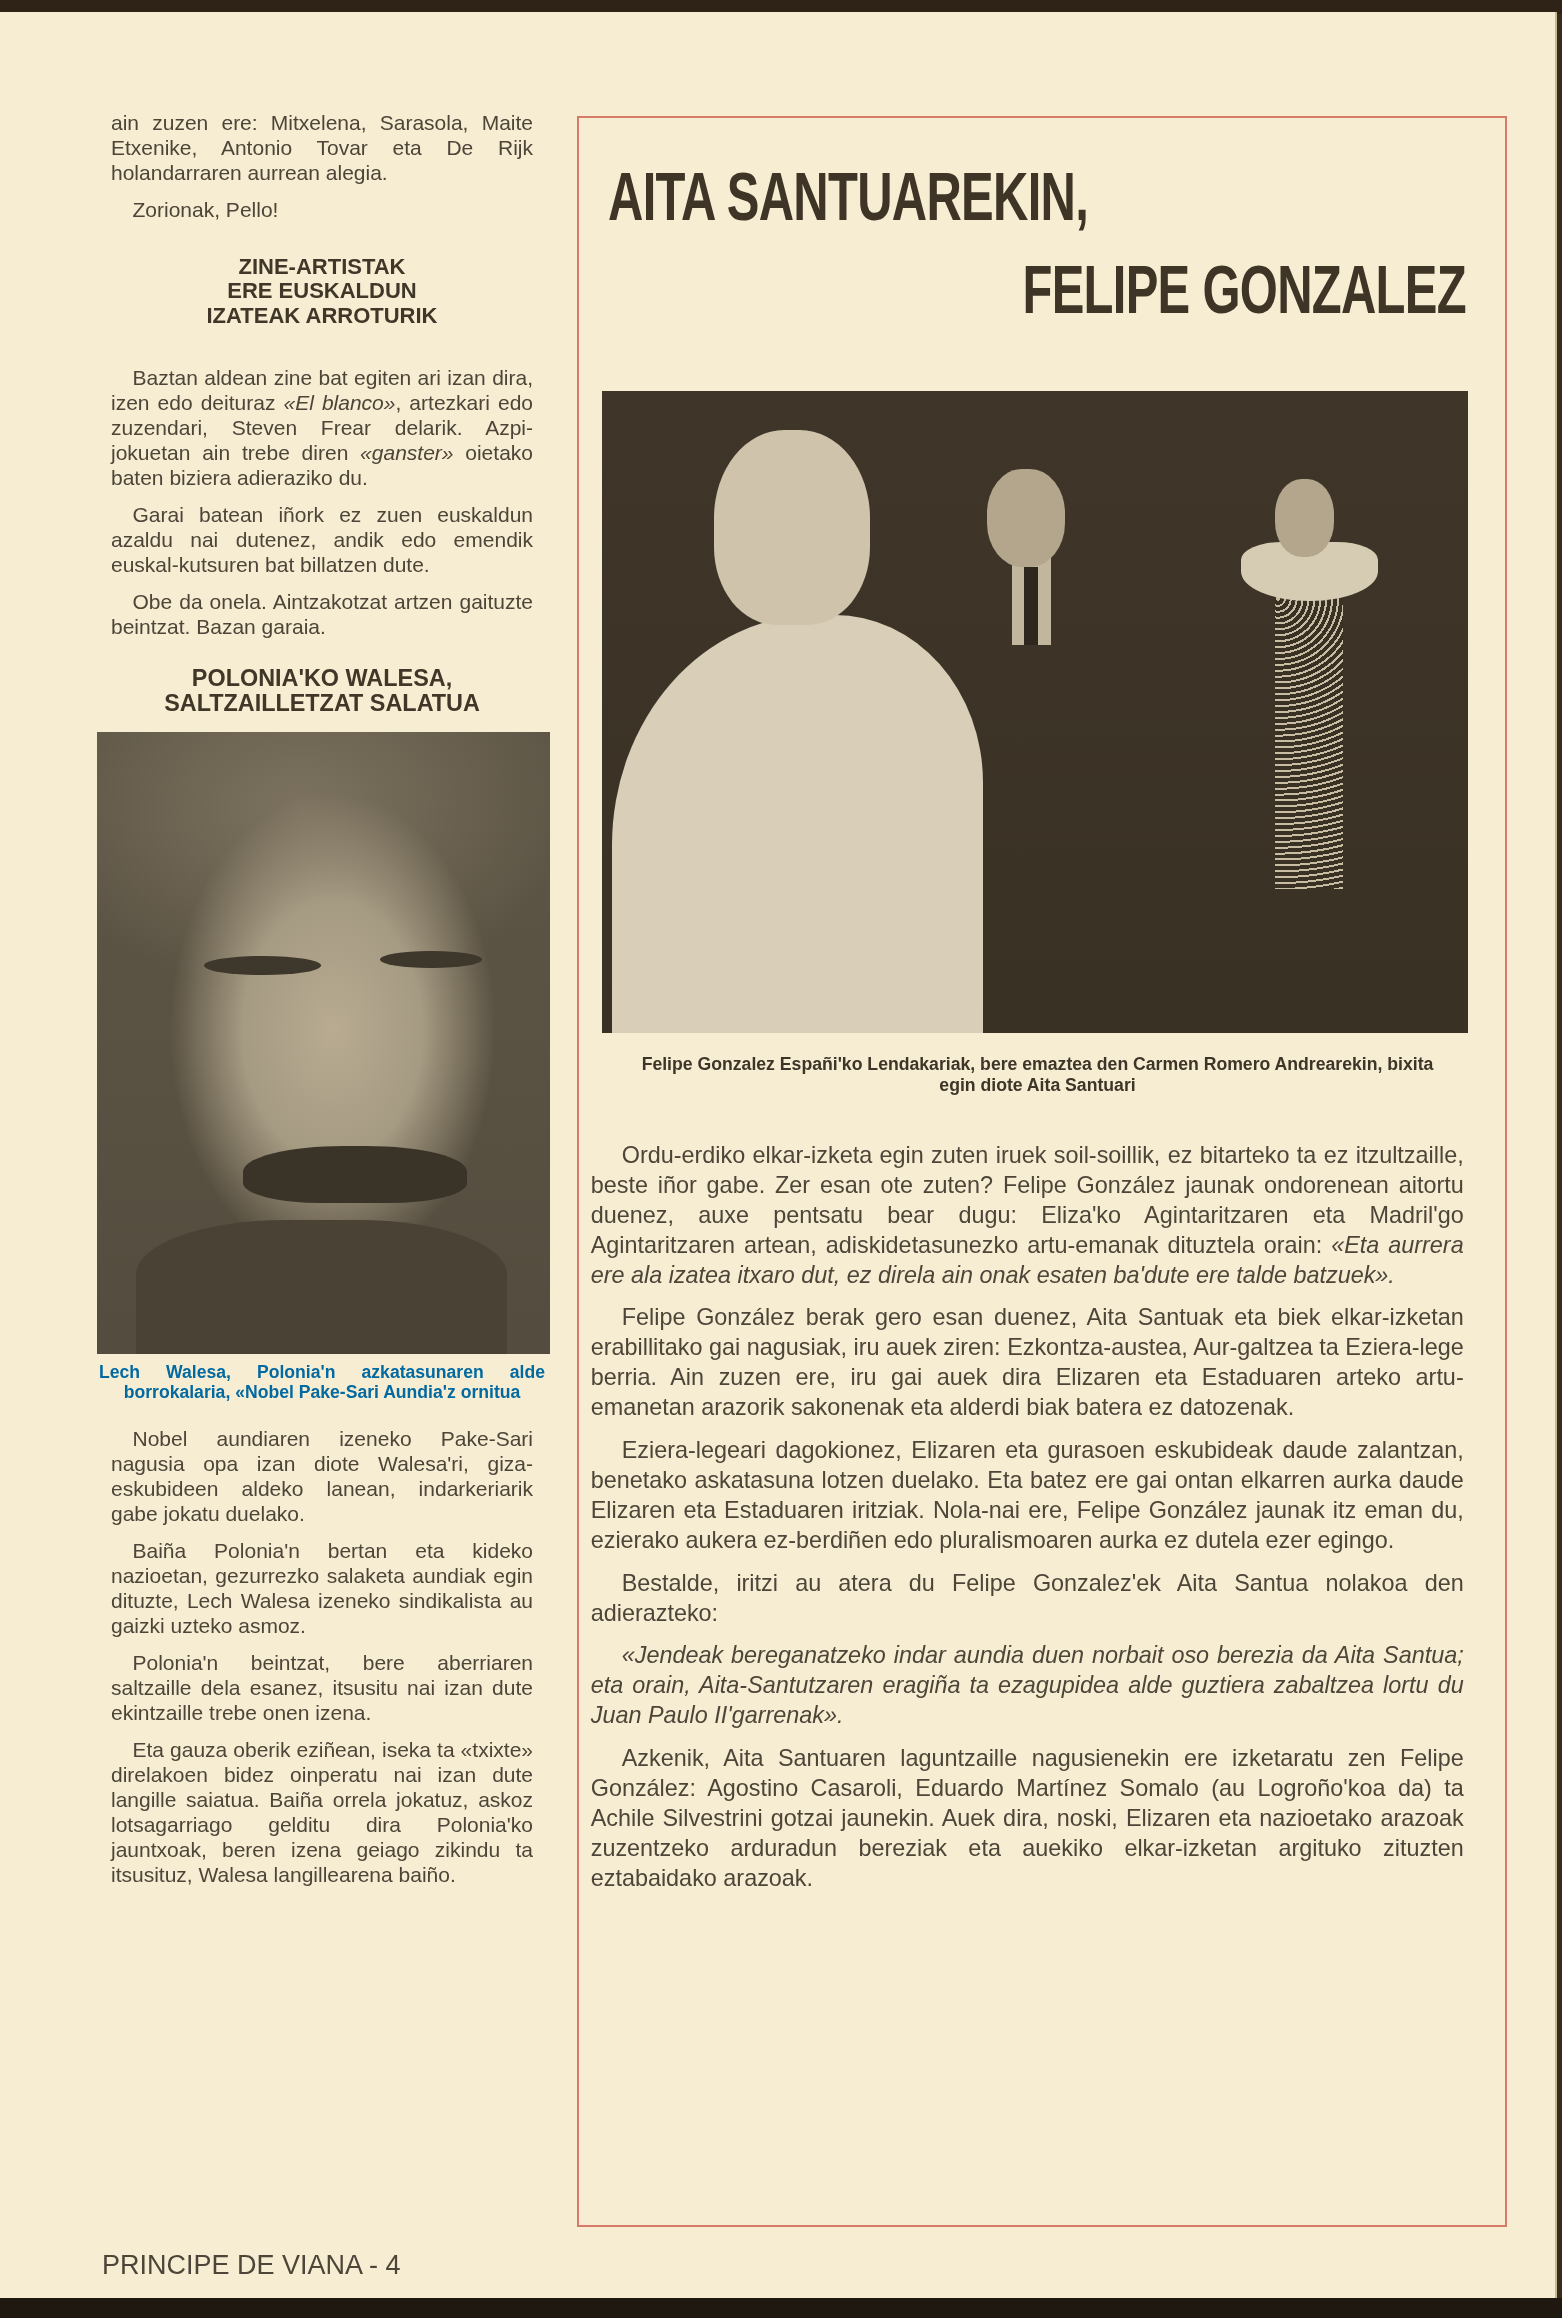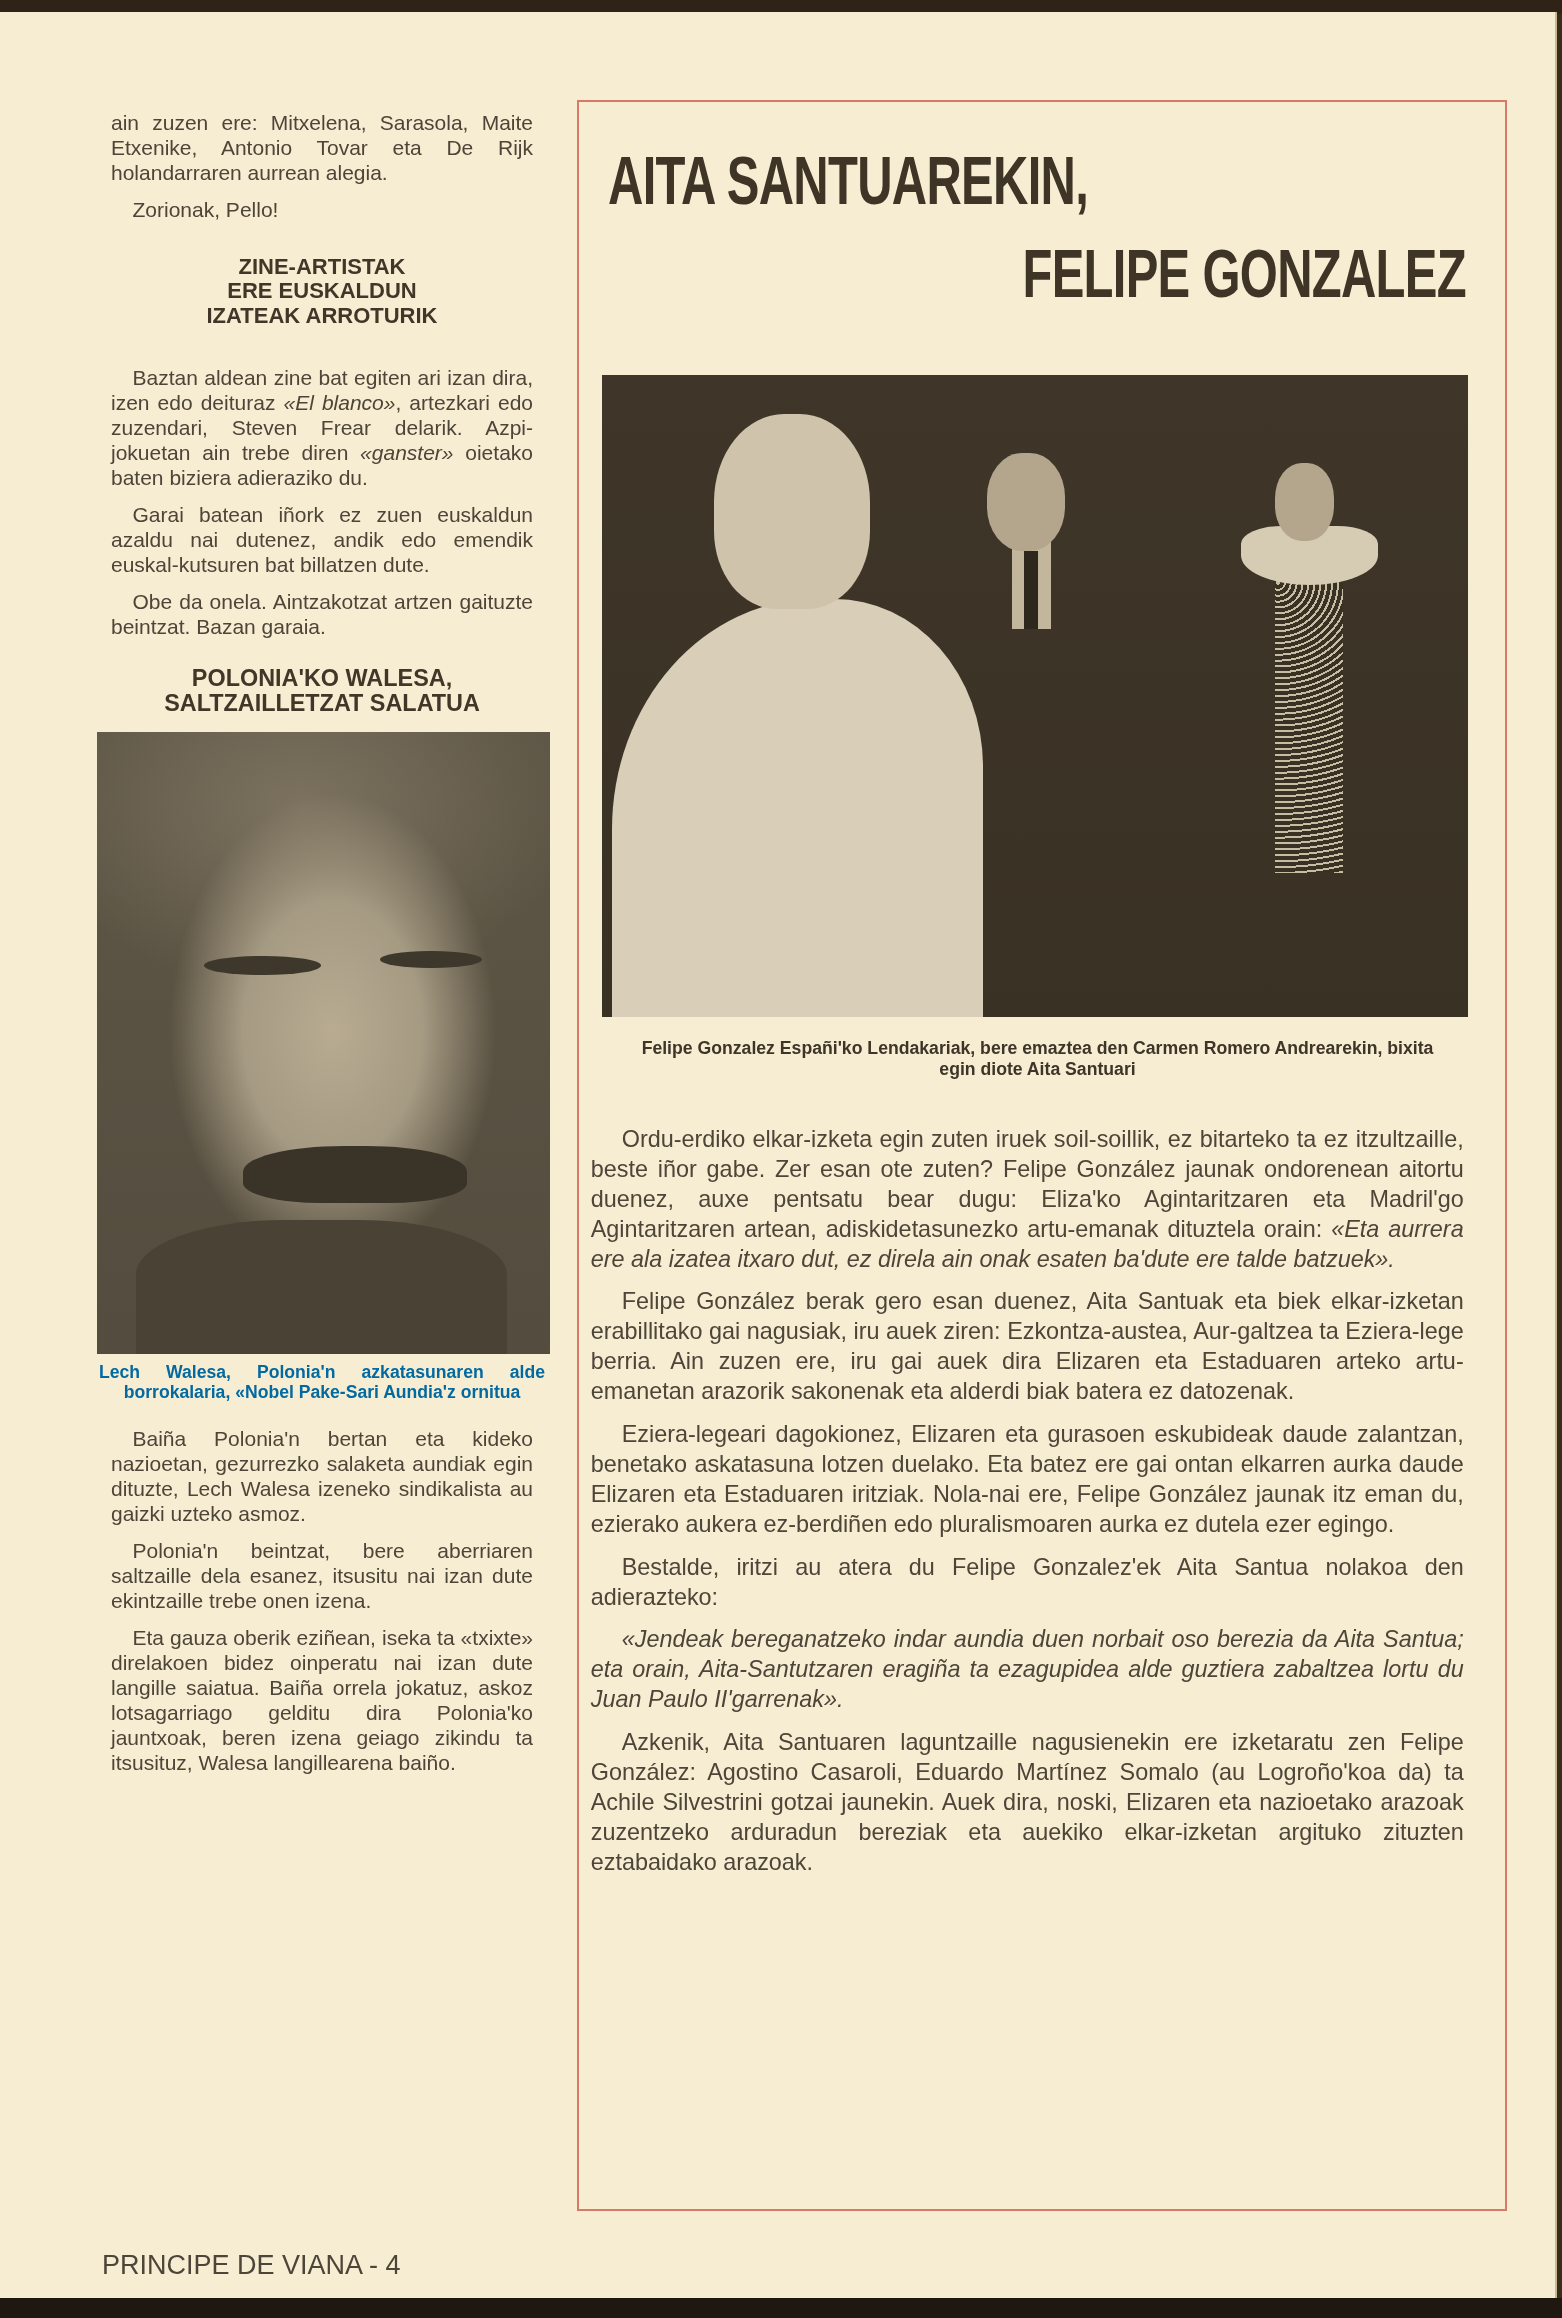--- a/index.html
+++ b/index.html
@@ -127,26 +127,27 @@
     </div>
 
     <div class="walesa-photo" title="Lech Walesa portrait photo">
       <div class="collar"></div>
       <div class="brow1"></div>
       <div class="brow2"></div>
       <div class="moustache"></div>
     </div>
     <div class="caption-left">Lech Walesa, Polonia'n azkatasunaren alde borrokalaria, «Nobel Pake-Sari Aundia'z ornitua</div>
 
+    <p>Nobel aundiaren izeneko Pake-Sari nagusia opa izan diote Walesa'ri, giza-eskubideen aldeko lanean, indarkeriarik gabe jokatu duelako.</p>
     <p>Baiña Polonia'n bertan eta kideko nazioetan, gezurrezko salaketa aundiak egin dituzte, Lech Walesa izeneko sindikalista au gaizki uzteko asmoz.</p>
     <p>Polonia'n beintzat, bere aberriaren saltzaille dela esanez, itsusitu nai izan dute ekintzaille trebe onen izena.</p>
     <p>Eta gauza oberik eziñean, iseka ta «txixte» direlakoen bidez oinperatu nai izan dute langille saiatua. Baiña orrela jokatuz, askoz lotsagarriago gelditu dira Polonia'ko jauntxoak, beren izena geiago zikindu ta itsusituz, Walesa langillearena baiño.</p>
   </div>
 
-  <div class="right-box" style="border-color: rgb(215, 123, 104);">
+  <div class="right-box" style="border-color: rgb(215, 123, 104); margin-top: 16px;">
     <div class="headline1">AITA SANTUAREKIN,</div>
     <div class="headline2">FELIPE GONZALEZ</div>
 
     <div class="pope-photo" title="Pope John Paul II meeting Felipe González and Carmen Romero">
       <div class="pope-body"></div>
       <div class="pope-head"></div>
       <div class="man-shirt"></div>
       <div class="man-tie"></div>
       <div class="man-face"></div>
       <div class="woman-dress"></div>

